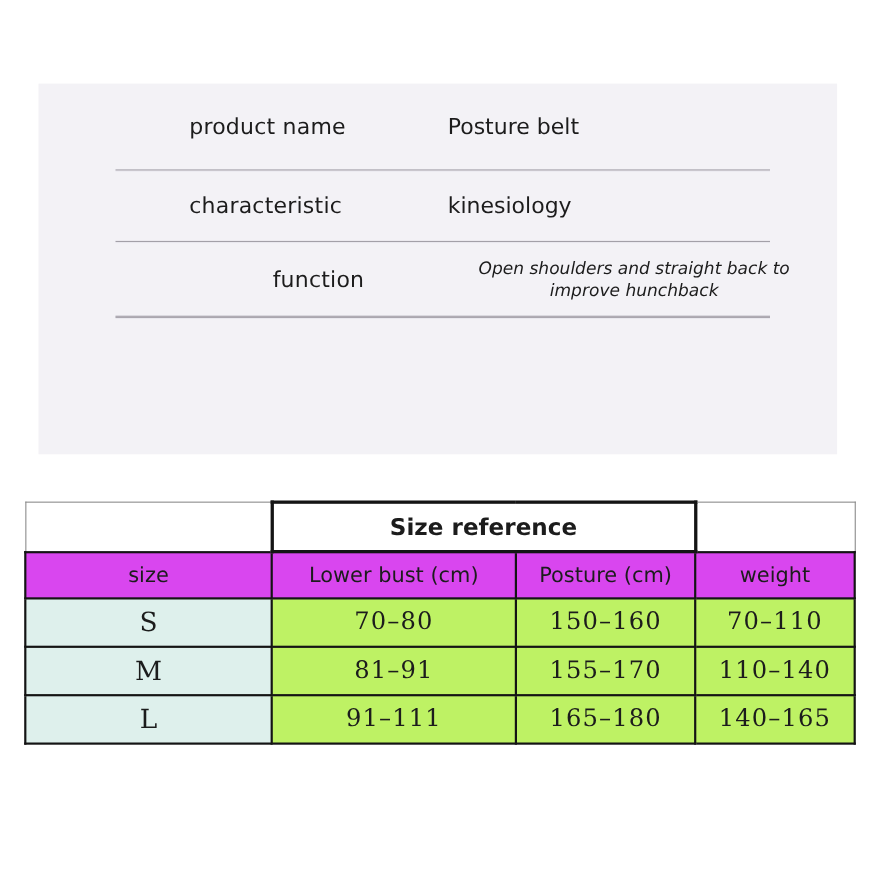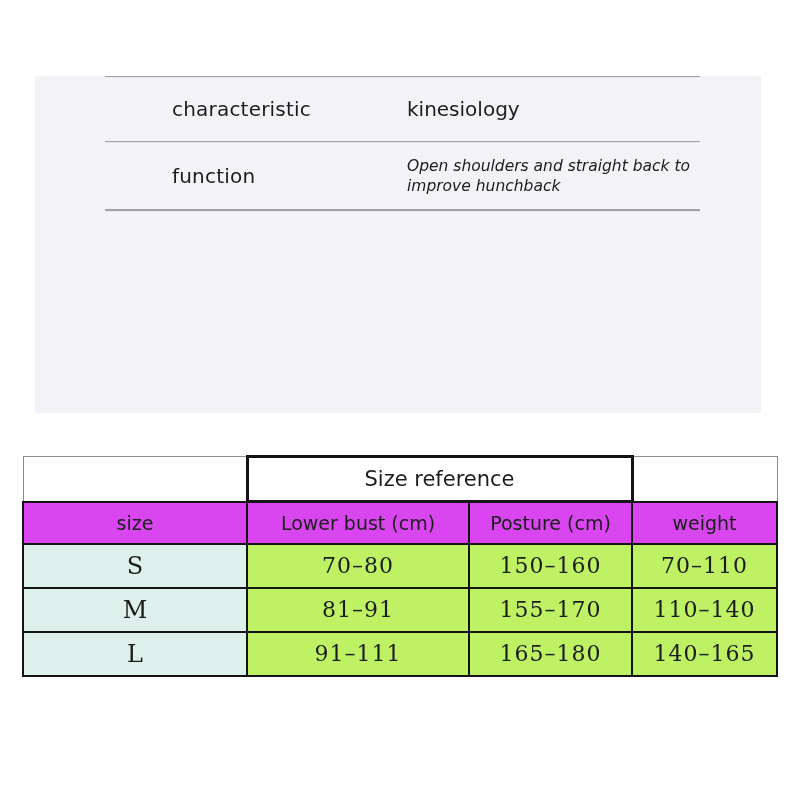--- a/index.html
+++ b/index.html
@@ -10,21 +10,21 @@
   }
 
   
   .panel{
     position:absolute;left:35px;top:76px;width:726px;height:337px;
     background:#f3f2f6;
   }
   .info-row{display:flex;align-items:center;}
   .info-row.r1{height:78px;}
   .info-row.r2{height:64px;}
-  .info-row.r3{height:67px;}
+  .info-row.r3{height:67px;text-align:center;}
   .info-row.r4{height:65px;}
   .info-label{
     width:372px;box-sizing:border-box;padding-left:137px;
     font-size:20px;letter-spacing:.2px;
   }
   .info-value{flex:1;box-sizing:border-box;padding-right:15px;font-size:20px;}
   .info-value.small{font-size:15.5px;line-height:20px;font-style:italic;}
   .divider{
     height:1px;background:#a3a0a8;margin-left:70px;margin-right:61px;
     box-shadow:0 1px 0 #e9e8ee;
@@ -36,41 +36,45 @@
     border-collapse:collapse;table-layout:fixed;
     text-align:center;
   }
   table.size-table td{padding:0;vertical-align:middle;}
   tr.title-row{height:45px;}
   tr.head-row{height:42px;}
   tr.data-row{height:44px;}
   td.blank{background:#ffffff;border:1px solid #8c8c8c;}
   td.title{
     background:#ffffff;border:3px solid #141414;
-    font-size:21px;font-weight:normal;
+    font-size:21px;font-weight:bold;
   }
   td.head{
     background:#d946ef;border:2px solid #141414;
     font-size:19px;
   }
   td.size-cell{
     background:#def0ec;border:2px solid #141414;
     font-family:"DejaVu Serif","Liberation Serif",serif;
     font-size:24px;
   }
   td.data-cell{
     background:#bef264;border:2px solid #141414;
     font-family:"DejaVu Serif","Liberation Serif",serif;
     font-size:22px;letter-spacing:1px;
   }
 </style>
 </head>
 <body>
 
 <section class="panel">
+  <div class="info-row r1">
+    <div class="info-label">product name</div>
+    <div class="info-value">Posture belt</div>
+  </div>
   <div class="divider"></div>
   <div class="info-row r2">
     <div class="info-label">characteristic</div>
     <div class="info-value">kinesiology</div>
   </div>
   <div class="divider"></div>
   <div class="info-row r3">
     <div class="info-label">function</div>
     <div class="info-value small">Open shoulders and straight back to improve hunchback</div>
   </div>

